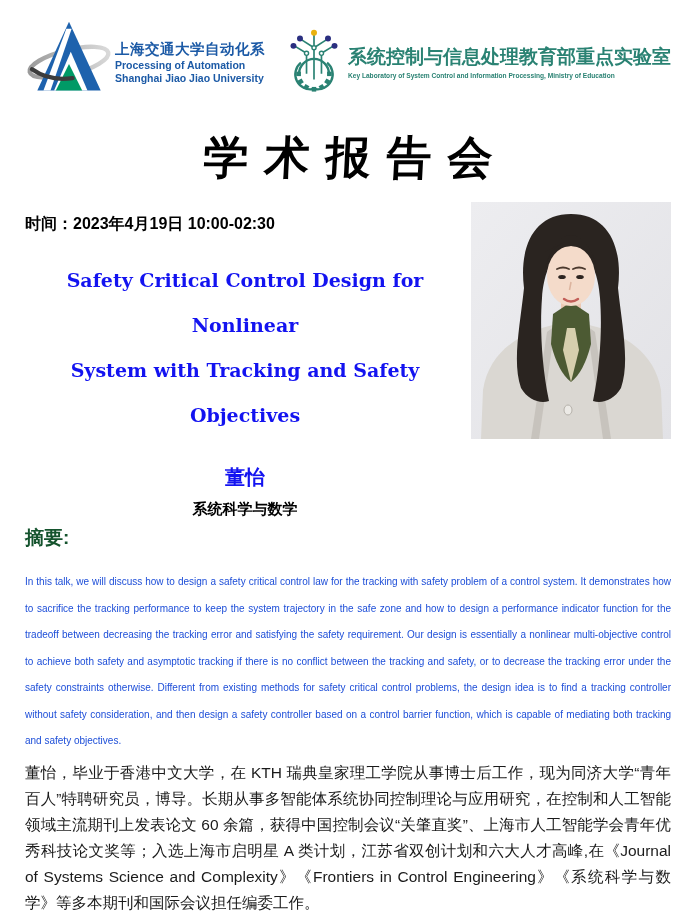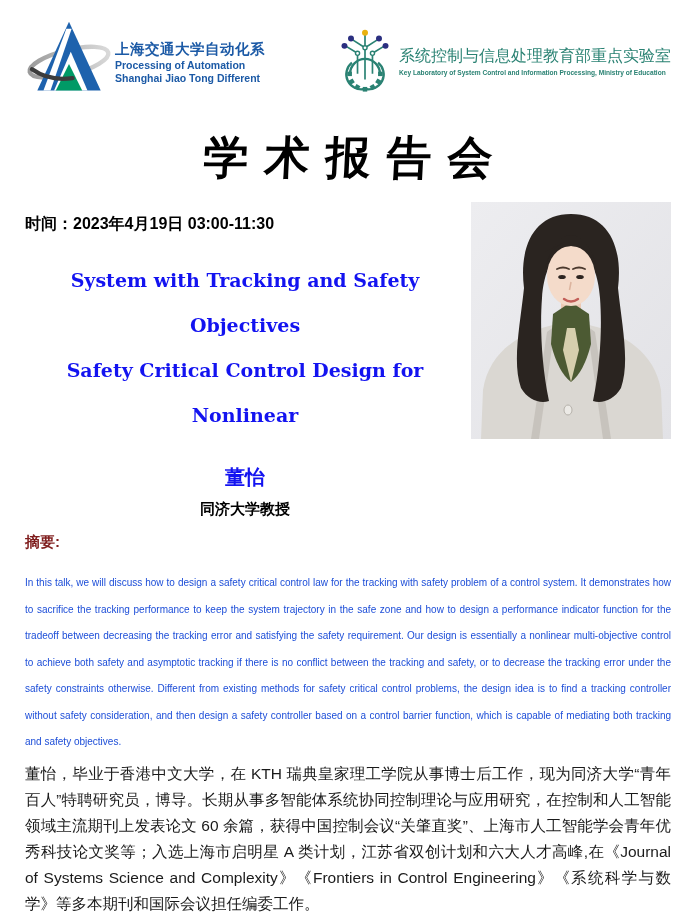--- a/index.html
+++ b/index.html
@@ -16,21 +16,21 @@
   .header { display:flex; justify-content:space-between; align-items:flex-end; padding-top:12px; height:96px; }
   .logo-left { display:flex; align-items:center; }
   .logo-left svg { width:88px; height:78px; }
   .logo-left-text { color:#1c5aa6; margin-left:2px; margin-top:10px; }
   .logo-left-cn { font-size:14.5px; font-weight:bold; letter-spacing:0.5px; }
   .logo-left-en { font-size:10.5px; font-weight:bold; line-height:12.5px; }
 
   .logo-right { display:flex; align-items:center; margin-top:2px; }
   .logo-right svg { width:56px; height:76px; }
   .logo-right-text { margin-left:6px; margin-top:6px; }
-  .logo-right-cn { color:#2a8273; font-size:16px; font-weight:normal; }
+  .logo-right-cn { color:#2a8273; font-size:19px; font-weight:bold; }
   .logo-right-en { color:#2a8273; font-size:6.6px; font-weight:bold; margin-top:2px; }
 
   
   .main-title {
     text-align:center;
     font-family:"DejaVu Serif", serif;
     font-weight:bold;
     font-size:45px;
     letter-spacing:16px;
     padding-left:16px;
@@ -52,21 +52,21 @@
     line-height:45px;
     text-align:center;
   }
   .speaker { margin-top:26px; text-align:center; color:#1313f0; font-size:20px; font-weight:bold; }
   .affiliation { margin-top:9px; text-align:center; font-size:15px; font-weight:bold; color:#000; }
 
   .photo-wrap { margin-left:auto; width:200px; height:237px; margin-top:-8px; }
   .photo-wrap svg { width:200px; height:237px; display:block; }
 
   
-  .section-heading { font-size:15px; font-weight:bold; margin-top:14px; color:#7f1d1d; }
+  .section-heading { font-size:19px; font-weight:bold; margin-top:6px; color:#14532d; }
   .para {
     font-size:10px; line-height:26.5px; text-align:justify; margin-top:18px; color:#1d4ed8;
   }
   .para-cn {
     font-size:15.5px; line-height:26px; text-align:justify; margin-top:5px; color:#1a1a1a;
   }
 </style>
 </head>
 <body>
 
@@ -85,21 +85,21 @@
         <ellipse cx="50" cy="50" rx="46" ry="14" transform="rotate(-14 50 50)" fill="none" stroke="url(#swoosh)" stroke-width="5"></ellipse>
         <polygon points="50,4 14,82 86,82" fill="#1e62ad"></polygon>
         <polygon points="47,12 53,12 29,82 21,82" fill="#ffffff"></polygon>
         <polygon points="52,38 33,82 71,82" fill="#ffffff"></polygon>
         <polygon points="50,52 35,82 65,82" fill="#009a66"></polygon>
         <path d="M8,58 Q28,72 54,68" fill="none" stroke="#3c3c3c" stroke-width="5" stroke-linecap="round"></path>
       </svg>
       <div class="logo-left-text">
         <div class="logo-left-cn">上海交通大学自动化系</div>
         <div class="logo-left-en">Processing of Automation</div>
-        <div class="logo-left-en">Shanghai Jiao Tong Different</div>
+        <div class="logo-left-en">Shanghai Jiao Jiao University</div>
       </div>
     </div>
 
     <div class="logo-right">
       <svg viewBox="0 0 60 78">
         <g stroke="#2a8273" stroke-width="1.8" fill="none">
           <path d="M30,62 L30,14"></path>
           <path d="M30,28 L16,19"></path>
           <path d="M30,28 L44,19"></path>
           <path d="M22,56 L22,34 L9,26"></path>
@@ -141,27 +141,27 @@
         <div class="logo-right-cn">系统控制与信息处理教育部重点实验室</div>
         <div class="logo-right-en">Key Laboratory of System Control and Information Processing, Ministry of Education</div>
       </div>
     </div>
   </div>
 
   <div class="main-title">学术报告会</div>
 
   <div class="content-row">
     <div class="col-left">
-      <div class="info-line">时间：2023年4月19日  03:00-11:30</div>
+      <div class="info-line">时间：2023年4月19日  10:00-02:30</div>
       <div class="talk-title">
+        <div>Safety Critical Control Design for Nonlinear</div>
         <div>System with Tracking and Safety Objectives</div>
-        <div>Safety Critical Control Design for Nonlinear</div>
       </div>
       <div class="speaker">董怡</div>
-      <div class="affiliation">同济大学教授</div>
+      <div class="affiliation">系统科学与数学</div>
     </div>
 
     <div class="photo-wrap">
       <svg viewBox="0 0 200 237">
         <defs>
           <linearGradient id="pbg" x1="0" y1="0" x2="1" y2="1">
             <stop offset="0" stop-color="#ededf0"></stop>
               <stop offset="1" stop-color="#e2e2e6"></stop>
           </linearGradient>
         </defs>

